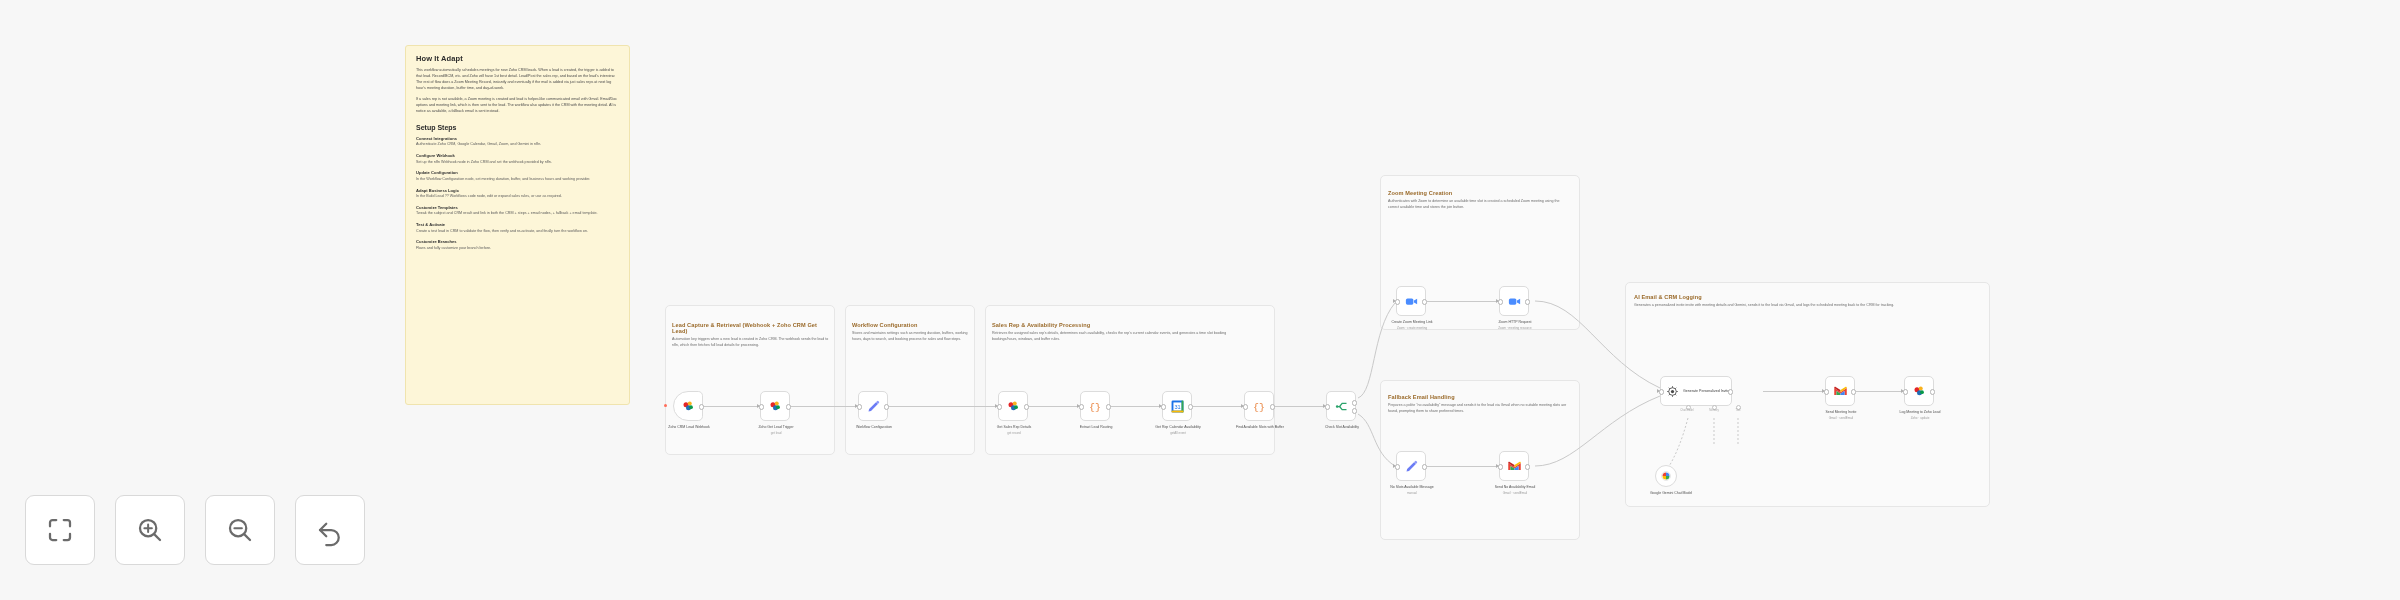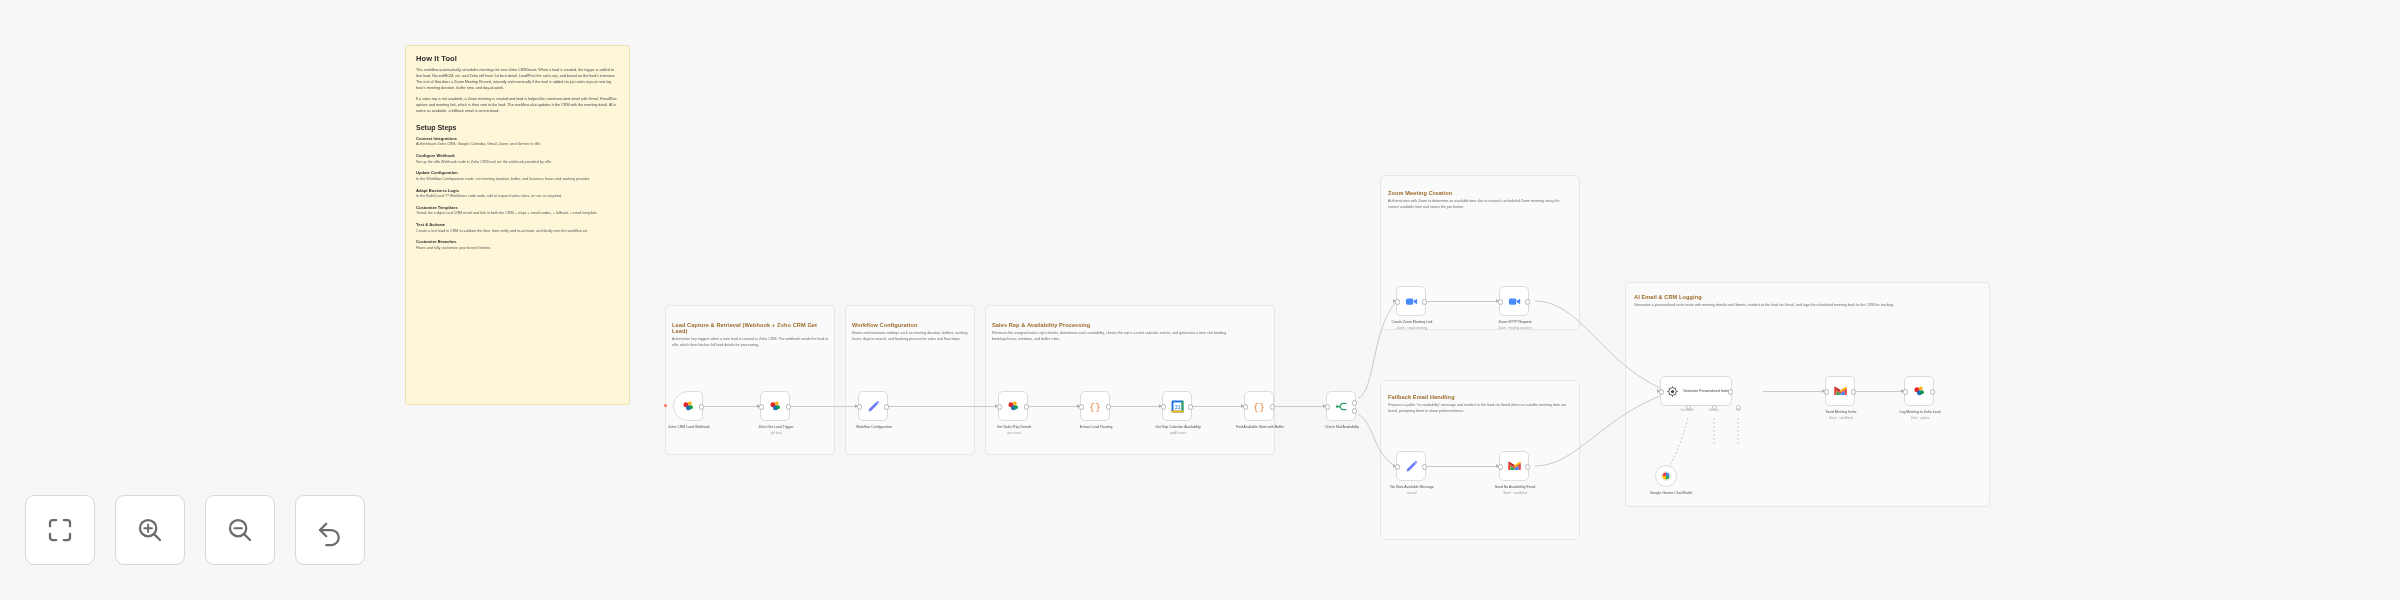--- a/index.html
+++ b/index.html
@@ -123,21 +123,21 @@
     border-radius:9px;display:flex;align-items:center;justify-content:center;
     cursor:pointer;
   }
 </style>
 </head>
 <body>
 
 <div id="canvas">
 
   <div class="sticky">
-    <h1>How It Tool</h1>
+    <h1>How It Adapt</h1>
     <p>This workflow automatically schedules meetings for new Zoho CRM leads. When a lead is created, the trigger is added to that lead. Record/BCM, etc. and Zoho will have 1st best detail. Lead/Post the sales rep, and based on the lead's interview. The rest of flow does a Zoom Meeting Record, instantly and eventually if the mail is added via just sales reps at next log hour's meeting duration, buffer time, and day-of-week.</p>
     <p>If a sales rep is not available, a Zoom meeting is created and lead is helper-like communicated email with Gmail. Email/Doc options and meeting link, which is then sent to the lead. The workflow also updates it the CRM with the meeting detail. AI is notice as available, a fallback email is sent instead.</p>
     <h2>Setup Steps</h2>
 
     <div>
       <div class="step-t">Connect Integrations</div>
       <div class="step-d">Authenticate Zoho CRM, Google Calendar, Gmail, Zoom, and Gemini in n8n.</div>
     </div>
     <div>
       <div class="step-t">Configure Webhook</div>

